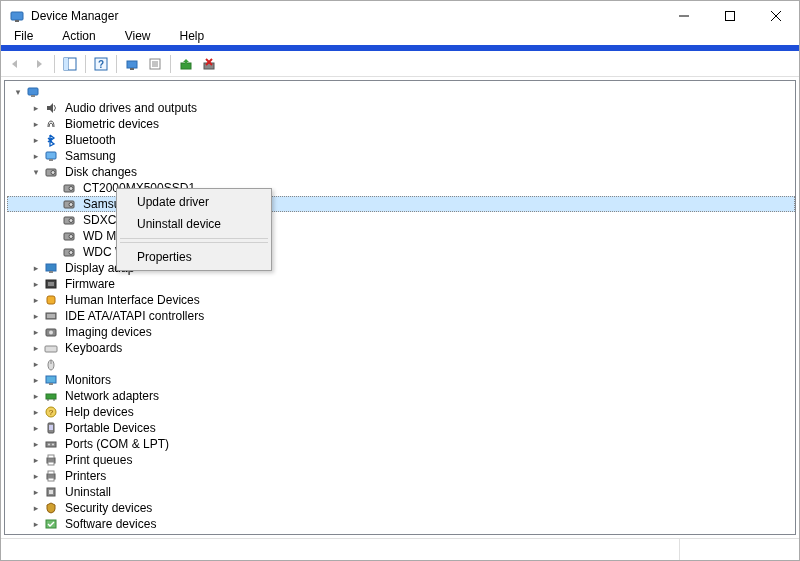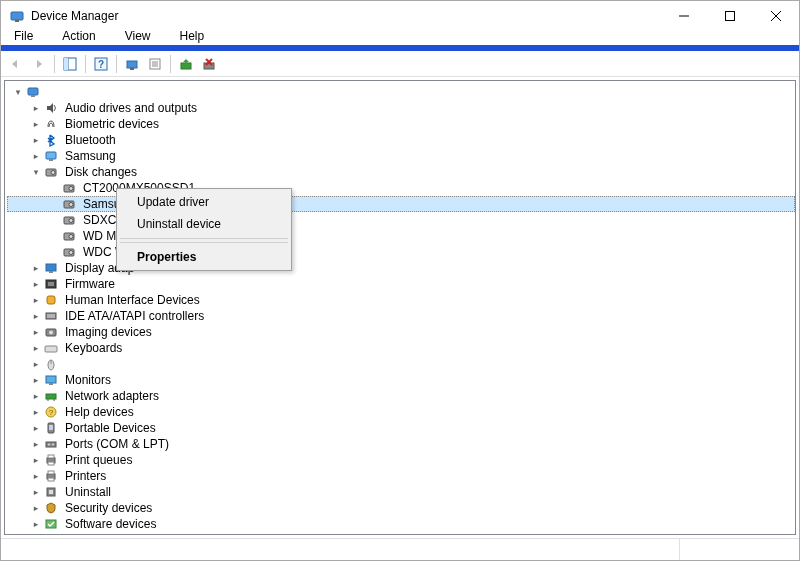--- a/index.html
+++ b/index.html
@@ -20,23 +20,23 @@
 .tree { padding: 1px 0 4px 2px; }
 .tree-row { display: flex; align-items: center; height: 16px; white-space: nowrap; line-height: 16px; }
 .tree-row.selected { background: #cce8ff; outline: 1px dotted #888; outline-offset: -1px; }
 .expander { width: 14px; height: 14px; display: inline-flex; align-items: center; justify-content: center; cursor: pointer; font-size: 9px; color: #666; }
 .expander.hidden { visibility: hidden; }
 .node-icon { width: 16px; height: 16px; display: inline-flex; align-items: center; justify-content: center; margin-right: 4px; font-size: 11px; }
 .node-label { font-size: 12px; padding: 0 2px; }
 .indent-0 { padding-left: 4px; }
 .indent-1 { padding-left: 22px; }
 .indent-2 { padding-left: 40px; }
-.context-menu { position: absolute; background: #f0f0f0; border: 1px solid #a0a0a0; box-shadow: 2px 2px 4px rgba(0,0,0,0.2); width: 176px; z-index: 100; padding: 2px; }
+.context-menu { position: absolute; background: #f0f0f0; border: 1px solid #a0a0a0; box-shadow: 2px 2px 4px rgba(0,0,0,0.2); width: 156px; z-index: 100; padding: 2px; }
 .ctx-item { padding: 4px 20px 4px 18px; font-size: 12px; }
-.ctx-item.bold { font-weight: bold; }
+.ctx-item.bold { font-weight: normal; }
 .ctx-sep { height: 1px; background: #d0d0d0; margin: 3px 1px; }
 .statusbar { height: 22px; border-top: 1px solid #e0e0e0; display: flex; }
 .status-cell { border-left: 1px solid #e0e0e0; width: 120px; height: 100%; }
 .status-cell:first-child { border-left: none; flex: 1; }
 svg { display: block; }
 </style>
 </head>
 <body>
 
 <div class="window">

